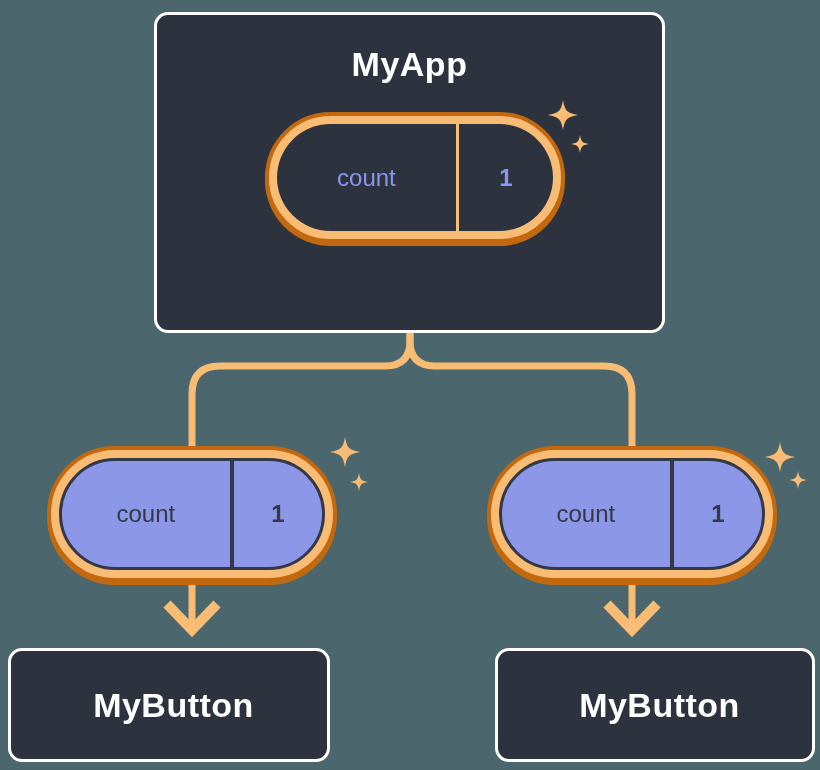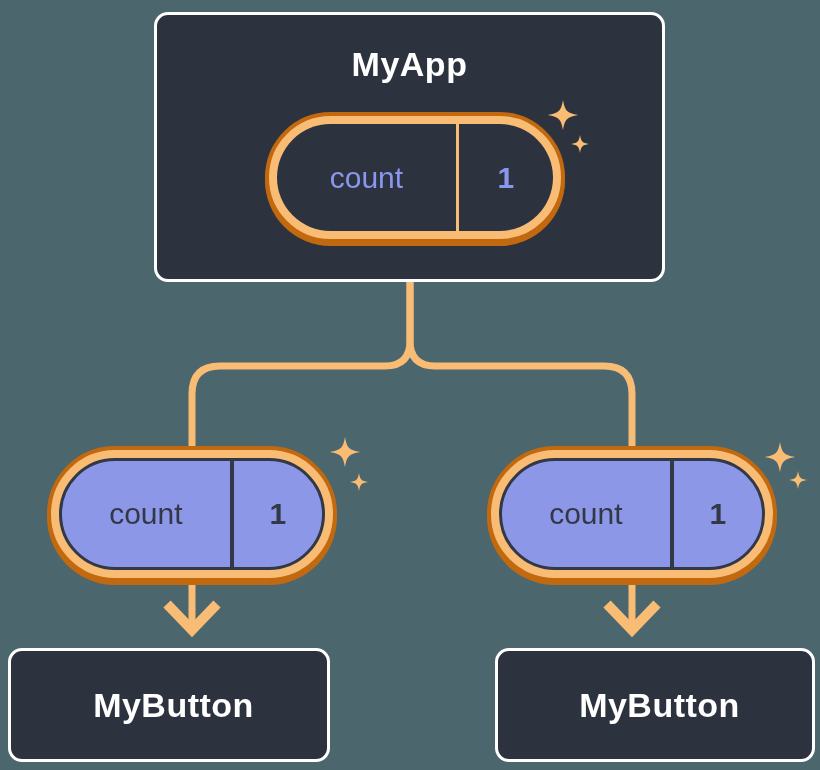--- a/index.html
+++ b/index.html
@@ -47,21 +47,21 @@
   }
   .node {
     position: absolute;
     background: var(--node-bg);
     border: 3px solid var(--node-border);
     border-radius: 14px;
     z-index: 2;
   }
   .node-root {
     left: 154px; top: 12px;
-    width: 511px; height: 270px;
+    width: 511px; height: 321px;
   }
   .node-title {
     color: var(--node-title);
     font-size: 34px;
     font-weight: 600;
     text-align: center;
     letter-spacing: 0.5px;
   }
   .node-root .node-title { padding-top: 30px; }
   .node-leaf {
@@ -86,21 +86,21 @@
   .pill-state { left: 265px; top: 112px; width: 300px; height: 131px; }
   .pill-props-1 { left: 47px;  top: 446px; width: 290px; height: 136px; }
   .pill-props-2 { left: 487px; top: 446px; width: 290px; height: 136px; }
   .pill-inner {
     display: flex;
     align-items: stretch;
     height: 100%;
     width: 100%;
     border-radius: 999px;
     overflow: hidden;
-    font-size: 30px;
+    font-size: 24px;
   }
   .pill-state .pill-inner {
     background: var(--node-bg);
     color: var(--state-text);
   }
   .pill-props .pill-inner {
     background: var(--props-bg);
     color: var(--props-text);
     border: 3px solid var(--props-text);
   }

